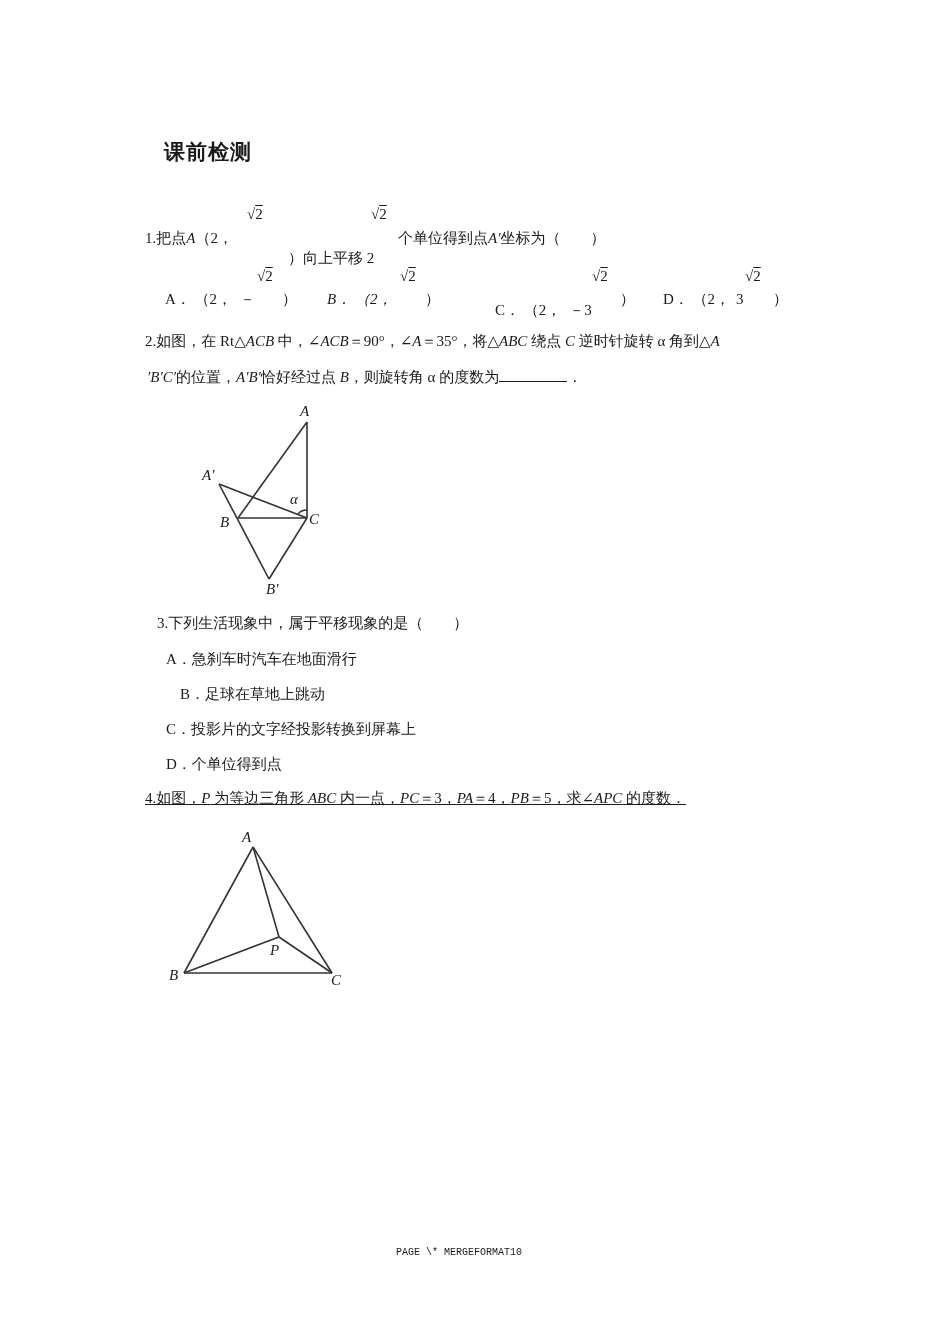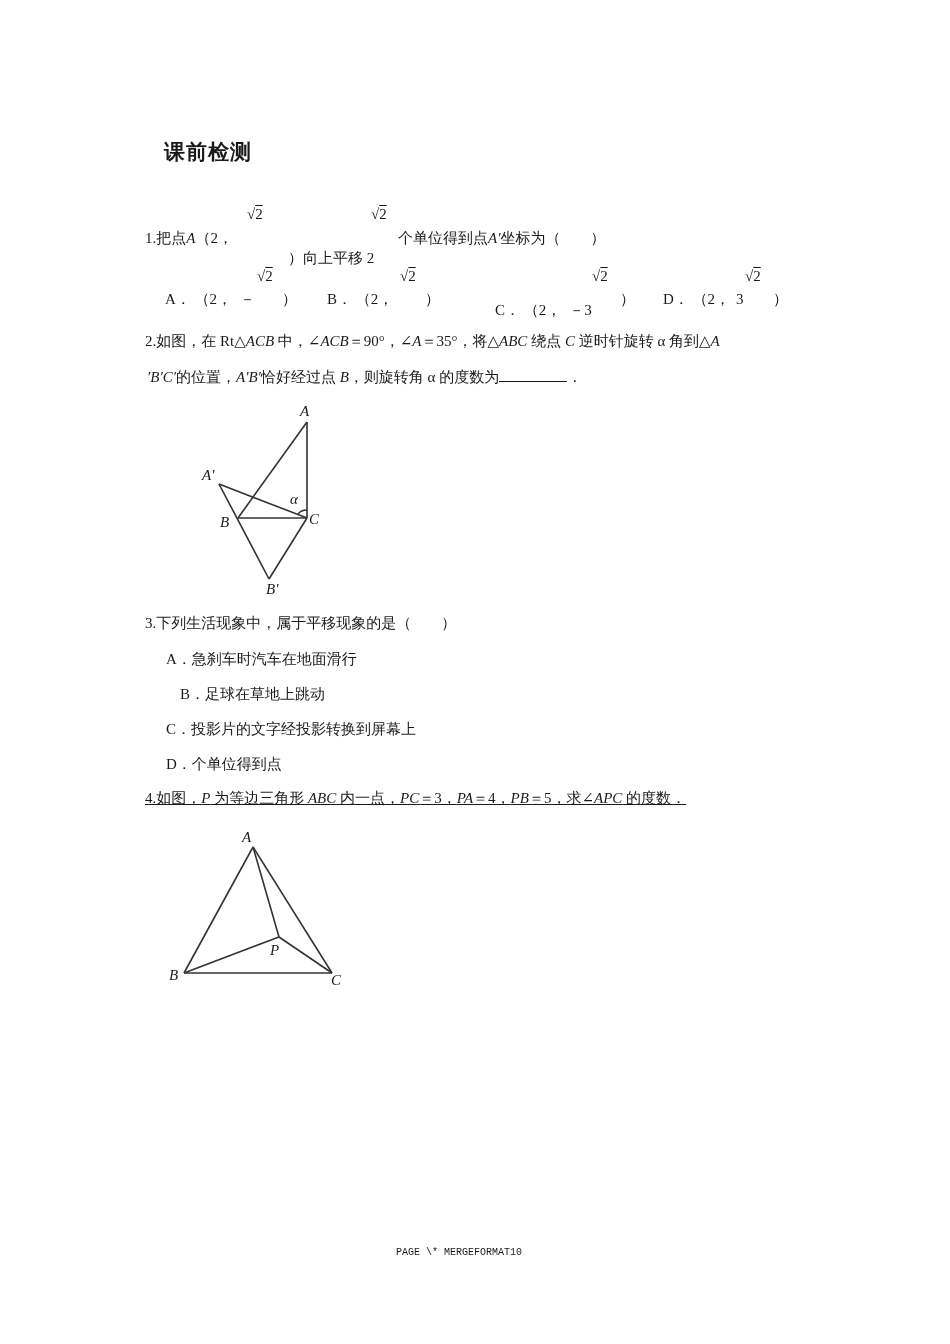--- a/index.html
+++ b/index.html
@@ -38,21 +38,21 @@
   <div class="abs line" style="left:398px; top:228px;">
     <span>个单位得到点</span><span class="it">A′</span><span>坐标为（　　）</span>
   </div>
 
   <div class="abs line" style="left:165px; top:289px;">
     <span>A．</span> <span>（2，</span><span style="margin-left:8px">－</span>
   </div>
   <div class="abs sqrt" style="left:257px; top:268px;"><span>√</span><span class="rad">2</span></div>
   <div class="abs line" style="left:282px; top:289px;">）</div>
 
-  <div class="abs line" style="left:327px; top:289px;">
+  <div class="abs line" style="left:327px; top:289px;font-style:italic;">
     <span>B．</span> <span>（2，</span>
   </div>
   <div class="abs sqrt" style="left:400px; top:268px;"><span>√</span><span class="rad">2</span></div>
   <div class="abs line" style="left:425px; top:289px;">）</div>
 
   <div class="abs line" style="left:495px; top:284px;margin-top:16px;">
     <span>C．</span> <span>（2，</span><span style="margin-left:8px">－3</span>
   </div>
   <div class="abs sqrt" style="left:592px; top:268px;"><span>√</span><span class="rad">2</span></div>
   <div class="abs line" style="left:620px; top:289px;">）</div>
@@ -85,21 +85,21 @@
     <text x="110" y="18">A</text>
     <text x="12" y="82">A′</text>
     <text x="100" y="106">α</text>
     <text x="30" y="129">B</text>
     <text x="119" y="126">C</text>
     <text x="76" y="196">B′</text>
   </svg>
 </div>
 
 <div>
-  <div class="abs line" style="left:145px; top:613px;">3.下列生活现象中，属于平移现象的是（　　）</div>
+  <div class="abs line" style="left:157px; top:613px;">3.下列生活现象中，属于平移现象的是（　　）</div>
   <div class="abs line" style="left:166px; top:649px;"><span>A．</span><span>急刹车时汽车在地面滑行</span></div>
   <div class="abs line" style="left:180px; top:684px;"><span>B．</span><span>足球在草地上跳动</span></div>
   <div class="abs line" style="left:166px; top:719px;"><span>C．</span><span>投影片的文字经投影转换到屏幕上</span></div>
   <div class="abs line" style="left:166px; top:754px;"><span>D．</span><span>个单位得到点</span></div>
 </div>
 
 <div>
   <div class="abs line" style="left:145px; top:788px;text-decoration:underline;">
     <span>4.如图，</span><span class="it">P</span><span> 为等边三角形 </span><span class="it">ABC</span><span> 内一点，</span><span class="it">PC</span><span>＝3，</span><span class="it">PA</span><span>＝4，</span><span class="it">PB</span><span>＝5，求∠</span><span class="it">APC</span><span> 的度数．</span>
   </div>

